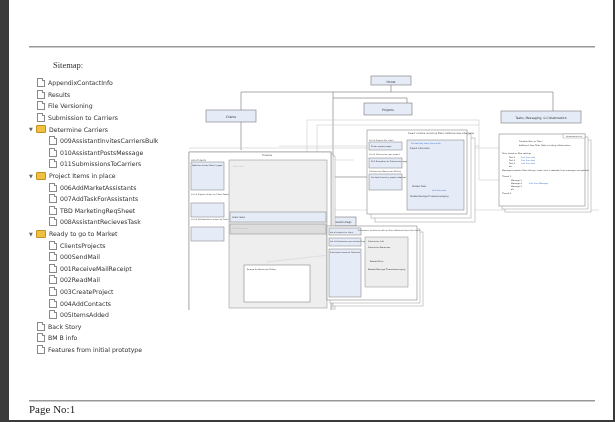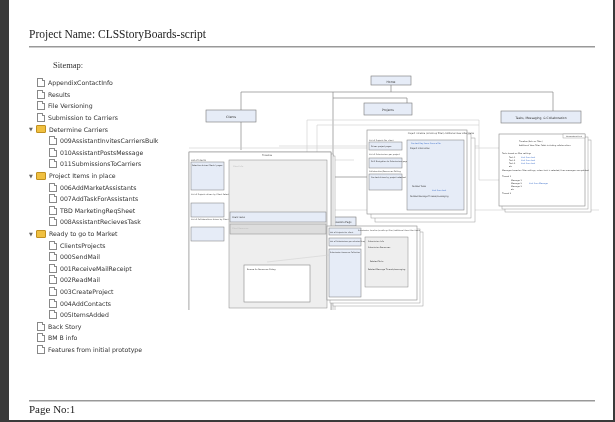--- a/index.html
+++ b/index.html
@@ -21,21 +21,20 @@
   .folder-icon{display:inline-block;width:8px;height:6px;background:#f0c040;border:1px solid #c09020;border-radius:1px;margin-right:3px;}
   .diagram{position:absolute;left:170px;top:70px;width:420px;height:240px;}
   .hr-bot{position:absolute;left:20px;top:400px;width:566px;height:1px;background:#999;border-bottom:1px solid #ccc;}
   .footer{position:absolute;left:20px;top:403px;font-size:11px;color:#222;}
   svg text{font-family:"DejaVu Sans",sans-serif;}
 </style>
 </head>
 <body>
 
 <div class="page">
-  <div class="title">Project Name: CLSStoryBoards-script</div>
   <div class="hr-top"></div>
   <div class="sitemap-label">Sitemap:</div>
 
   <div class="tree" id="tree">
       <div class="node l1">
         <span class="doc-icon"></span>
         <span>AppendixContactInfo</span>
       </div>
       <div class="node l1">
         <span class="doc-icon"></span>

